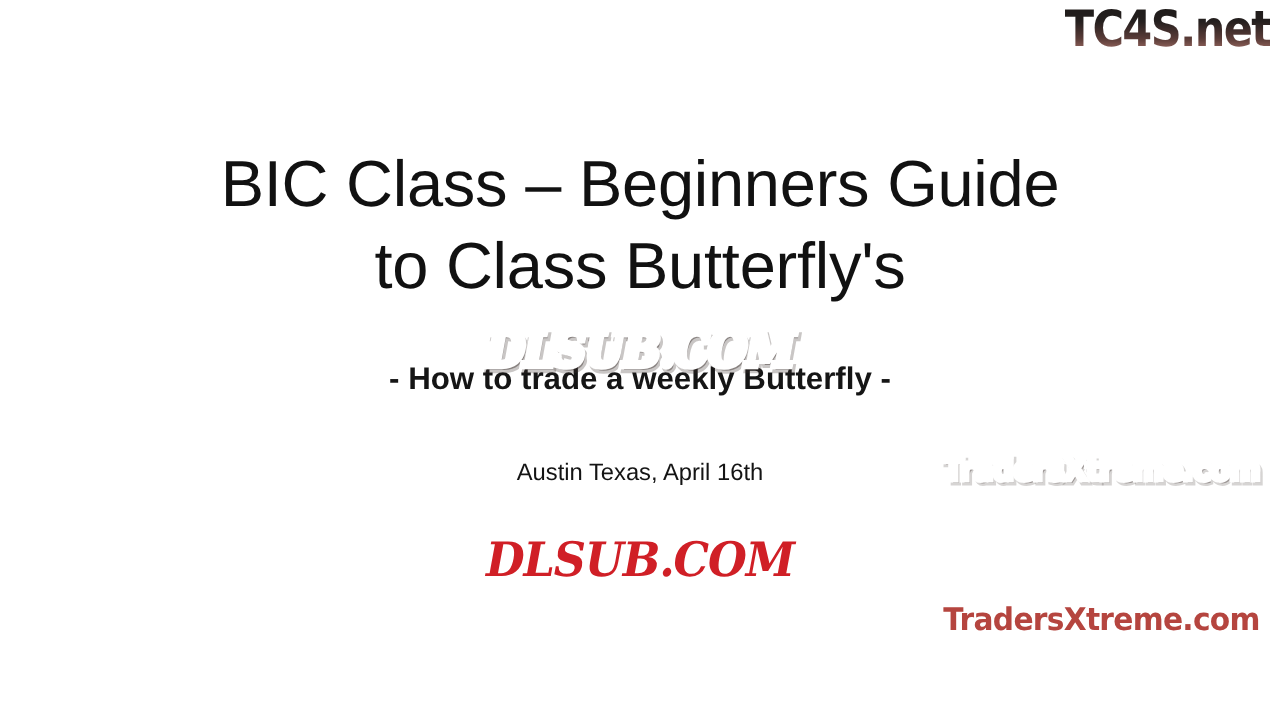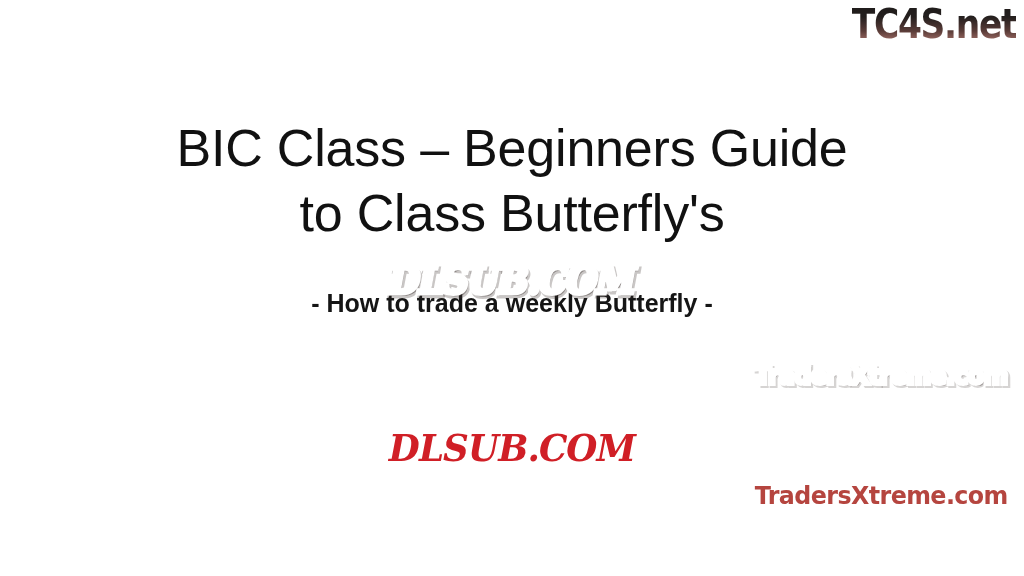--- a/index.html
+++ b/index.html
@@ -215,20 +215,21 @@
   <div class="subtitle-line">- How to trade a weekly Butterfly -</div>
 
   <div class="wm-dlsub-wrap">
     <span class="wm-dlsub">
       <span class="lyr lyr-shadow" aria-hidden="true">DLSUB.COM</span>
       <span class="lyr lyr-outline" aria-hidden="true">DLSUB.COM</span>
       <span class="lyr lyr-fill">DLSUB.COM</span>
     </span>
   </div>
 
+  <div class="venue-line">Austin Texas, April 16th</div>
 
   <div class="wm-tx-wrap">
     <span class="wm-tx">
       <span class="lyr lyr-shadow" aria-hidden="true">TradersXtreme.com</span>
       <span class="lyr lyr-outline" aria-hidden="true">TradersXtreme.com</span>
       <span class="lyr lyr-fill">TradersXtreme.com</span>
     </span>
   </div>
 
 </div>

